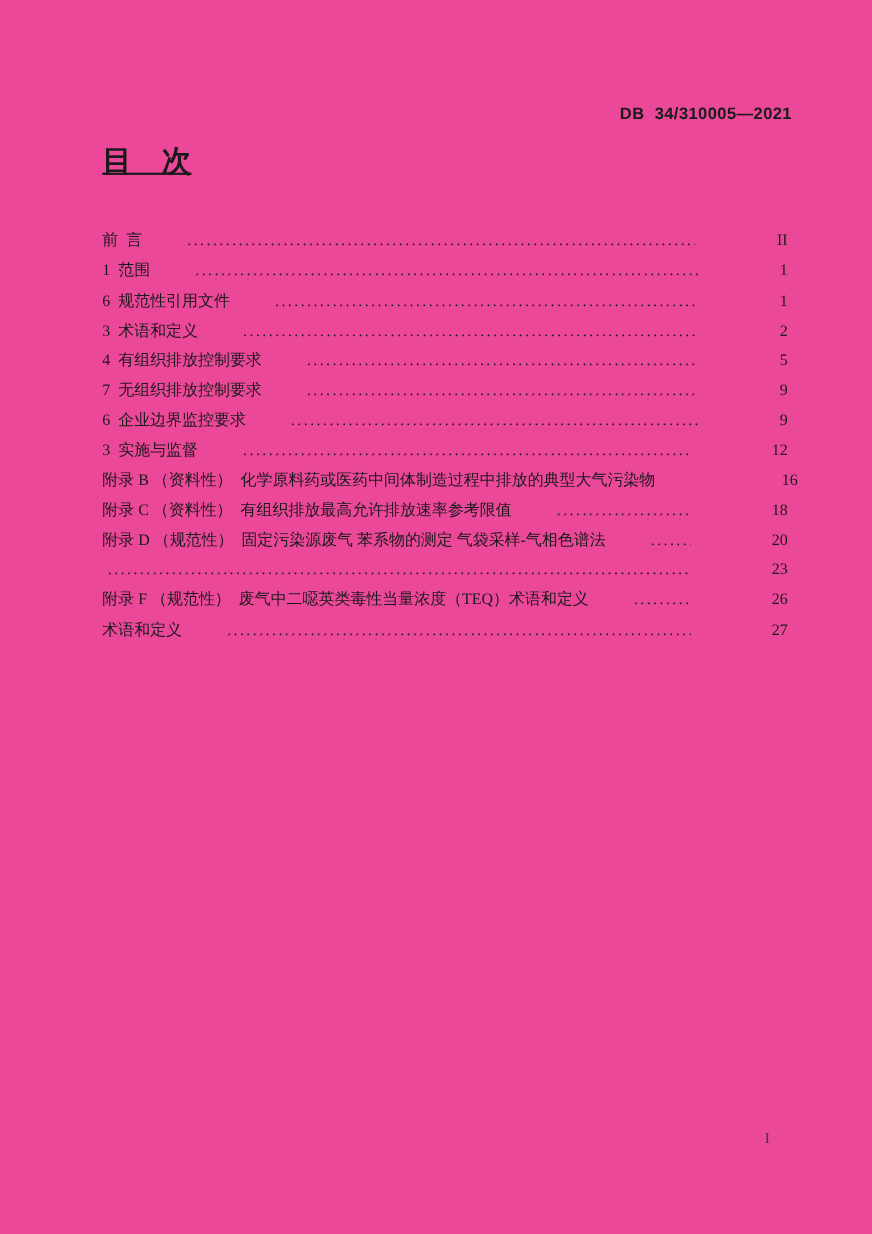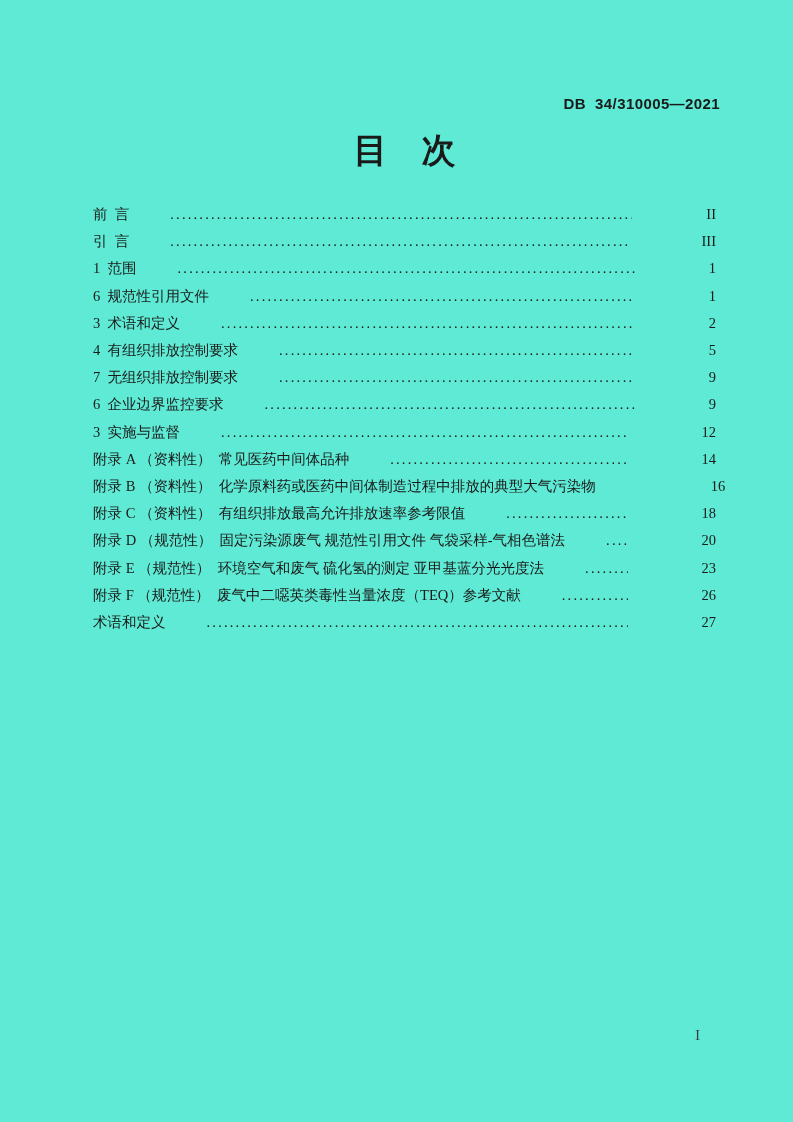--- a/index.html
+++ b/index.html
@@ -1,21 +1,21 @@
 <!DOCTYPE html>
 <html><head>
 <meta charset="utf-8">
 <style>
   html, body { margin: 0; padding: 0; background: #e8e8e8; }
   .page {
     position: relative;
     width: 793px;
     height: 1122px;
     margin: 0 auto;
-    background: #5eead4;
+    background: #ec4899;
     font-family: "Liberation Serif", "DejaVu Serif", serif;
     color: #1a1a1a;
     overflow: hidden;
   }
   .doc-number {
     position: absolute;
     top: 95px;
     left: 0;
     right: 73px;
     text-align: right;
@@ -23,35 +23,35 @@
     font-size: 15px;
     font-weight: 600;
     letter-spacing: 0.4px;
     white-space: pre;
   }
   .page-title {
     position: absolute;
     top: 128px;
     left: 93px;
     width: 623px;
-    text-align: center;
-    font-size: 34px;
+    font-size: 27px;
     font-weight: bold;
     white-space: pre;
+    text-decoration: underline;
   }
   .toc {
     position: absolute;
     top: 201px;
     left: 93px;
     width: 623px;
     font-size: 14.5px;
   }
   .toc-row {
     display: flex;
-    align-items: center;
+    align-items: flex-end;
     height: 27.2px;
     gap: 36px;
   }
   .toc-label {
     flex: 0 0 auto;
     white-space: pre;
   }
   .toc-dots {
     flex: 1 1 auto;
     overflow: hidden;
@@ -87,25 +87,20 @@
   <div class="page-title">目　次</div>
 
   <div class="toc">
 
     <div class="toc-row">
       <span class="toc-label">前  言</span>
       <span class="toc-dots"></span>
       <span class="toc-page">II</span>
     </div>
 
-    <div class="toc-row">
-      <span class="toc-label">引  言</span>
-      <span class="toc-dots"></span>
-      <span class="toc-page">III</span>
-    </div>
 
     <div class="toc-row">
       <span class="toc-label">1  范围</span>
       <span class="toc-dots"></span>
       <span class="toc-page">1</span>
     </div>
 
     <div class="toc-row">
       <span class="toc-label">6  规范性引用文件</span>
       <span class="toc-dots"></span>
@@ -136,52 +131,46 @@
       <span class="toc-page">9</span>
     </div>
 
 
     <div class="toc-row">
       <span class="toc-label">3  实施与监督</span>
       <span class="toc-dots"></span>
       <span class="toc-page">12</span>
     </div>
 
-    <div class="toc-row">
-      <span class="toc-label">附录 A （资料性）  常见医药中间体品种</span>
-      <span class="toc-dots"></span>
-      <span class="toc-page">14</span>
-    </div>
 
     <div class="toc-row">
       <span class="toc-label">附录 B （资料性）  化学原料药或医药中间体制造过程中排放的典型大气污染物</span>
       <span class="toc-dots"></span>
       <span class="toc-page">16</span>
     </div>
 
     <div class="toc-row">
       <span class="toc-label">附录 C （资料性）  有组织排放最高允许排放速率参考限值</span>
       <span class="toc-dots"></span>
       <span class="toc-page">18</span>
     </div>
 
     <div class="toc-row">
-      <span class="toc-label">附录 D （规范性）  固定污染源废气 规范性引用文件 气袋采样-气相色谱法</span>
+      <span class="toc-label">附录 D （规范性）  固定污染源废气 苯系物的测定 气袋采样-气相色谱法</span>
       <span class="toc-dots"></span>
       <span class="toc-page">20</span>
     </div>
 
     <div class="toc-row">
-      <span class="toc-label">附录 E （规范性）  环境空气和废气 硫化氢的测定 亚甲基蓝分光光度法</span>
       <span class="toc-dots"></span>
       <span class="toc-page">23</span>
     </div>
 
     <div class="toc-row">
-      <span class="toc-label">附录 F （规范性）  废气中二噁英类毒性当量浓度（TEQ）参考文献</span>
+      <span class="toc-label">附录 F （规范性）  废气中二噁英类毒性当量浓度（TEQ）术语和定义</span>
       <span class="toc-dots"></span>
       <span class="toc-page">26</span>
     </div>
 
     <div class="toc-row">
       <span class="toc-label">术语和定义</span>
       <span class="toc-dots"></span>
       <span class="toc-page">27</span>
     </div>
 

